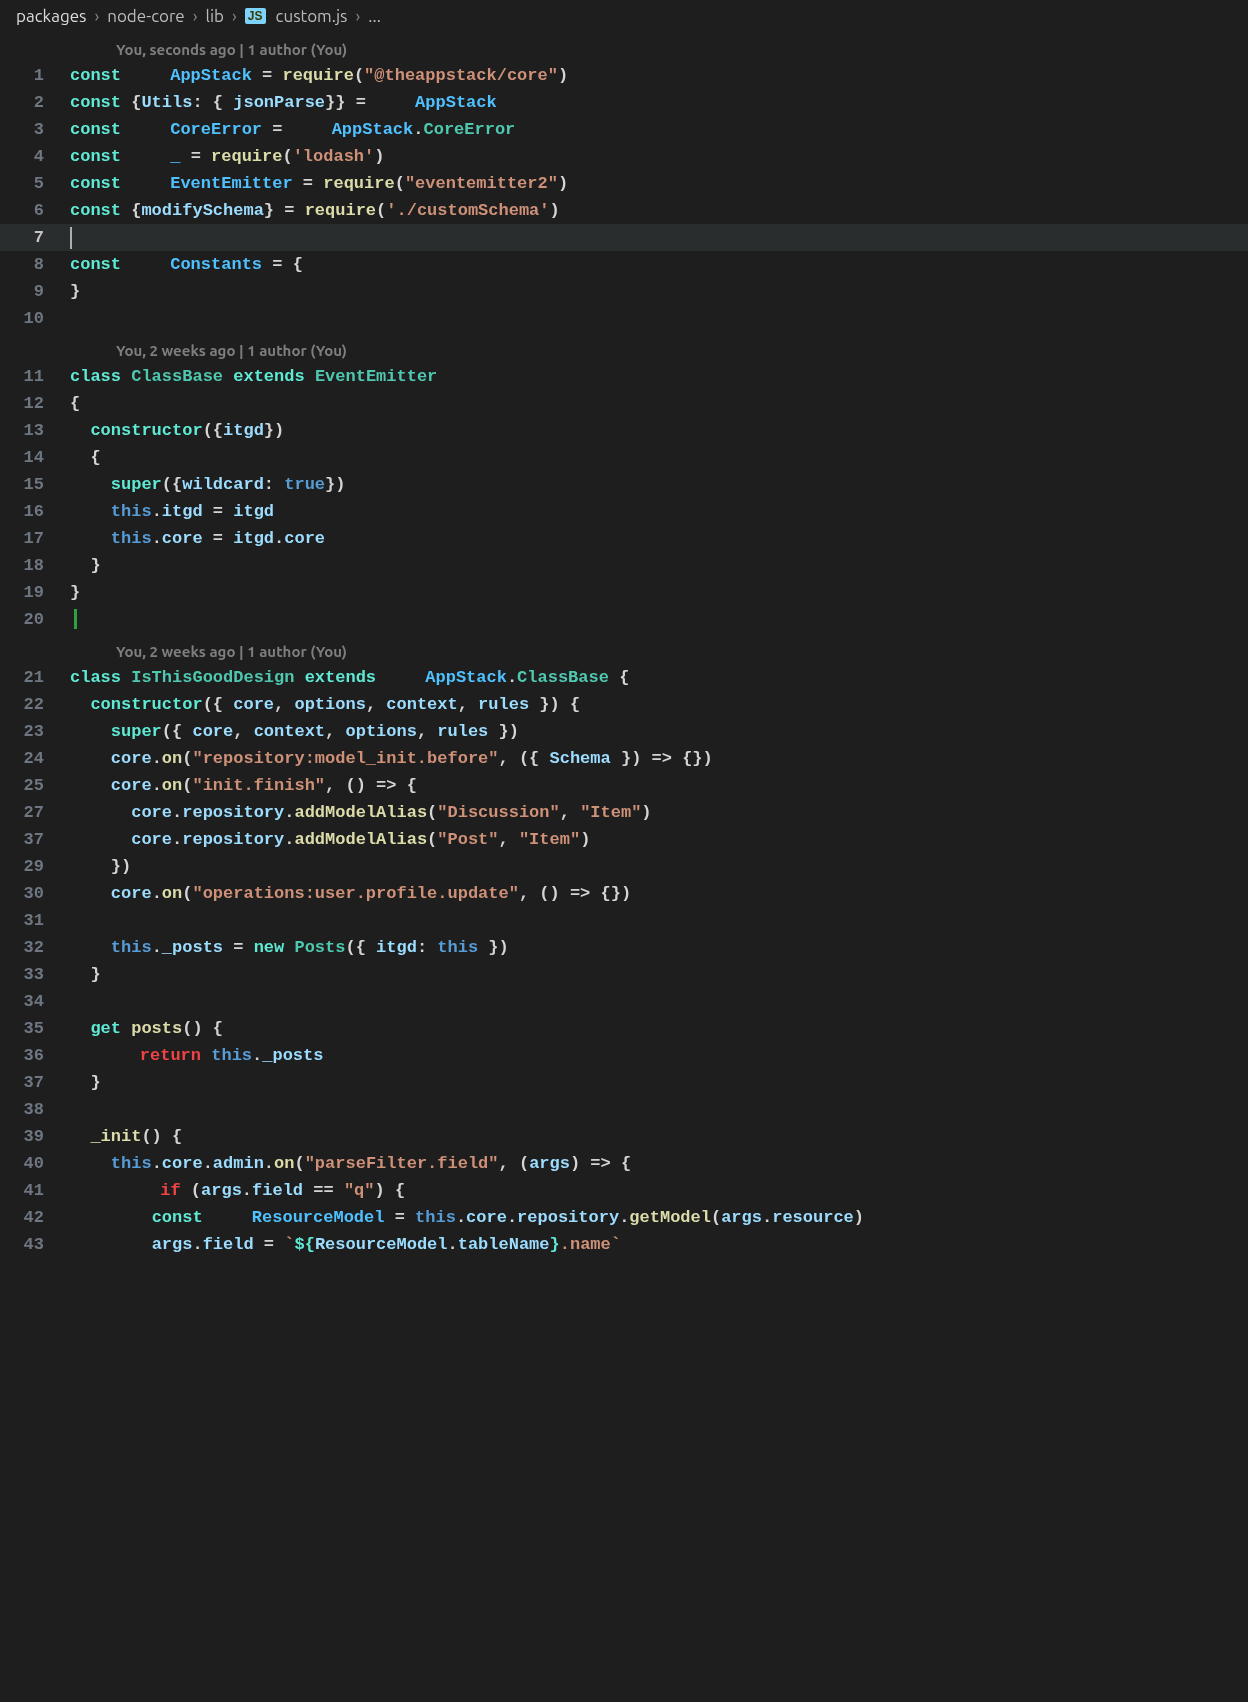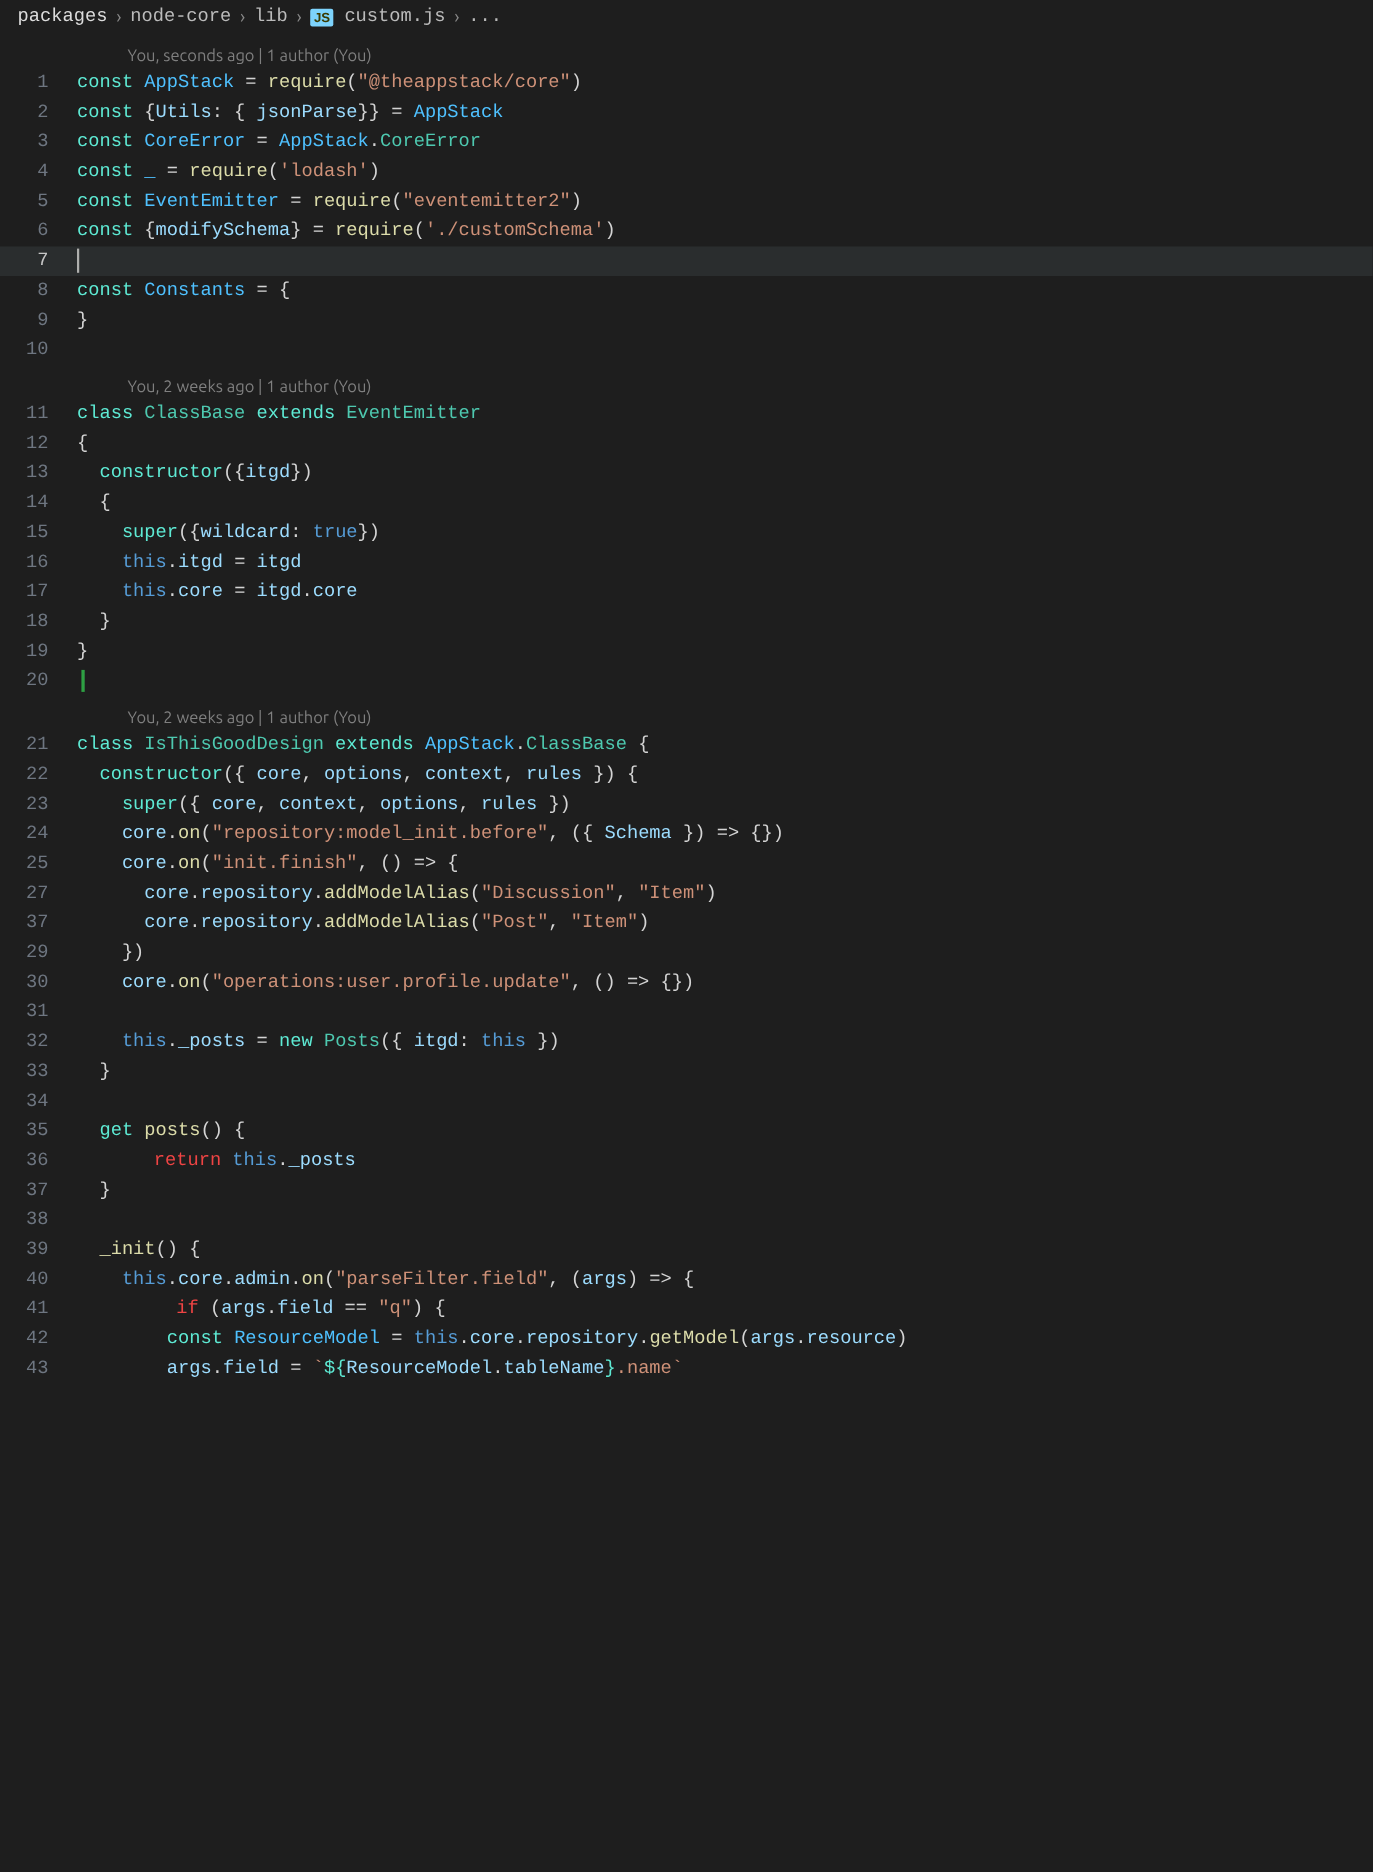--- a/index.html
+++ b/index.html
@@ -14,36 +14,37 @@
   }
   .breadcrumb {
     display: flex;
     align-items: center;
     padding: 6px 16px;
     font-size: 17px;
     color: #a0a0a0;
     gap: 8px;
     font-family: -apple-system, "Segoe UI", Ubuntu, sans-serif;
   }
-  .breadcrumb .seg { color: #bbbbbb; font-family: Liberation Mono, monospace; }
+  .breadcrumb .seg { color: #bbbbbb; }
   .breadcrumb .seg.first { color: #dcdcdc; }
   .breadcrumb .sep { color: #888; }
   .js-badge {
     background: #7dd3fc;
     color: #3a3a00;
     font-weight: bold;
     font-size: 12px;
     padding: 1px 3px;
     border-radius: 2px;
     margin-right: 2px;
     font-family: sans-serif;
   }
   .editor {
     position: relative;
     padding-left: 0;
+    font-weight: bold;
   }
   .codelens {
     color: #7f7f7f;
     font-size: 15px;
     padding-left: 116px;
     margin-top: 10px;
     margin-bottom: 4px;
     font-family: -apple-system, "Segoe UI", Ubuntu, sans-serif;
   }
   .line {
@@ -79,21 +80,21 @@
   }
   .code { flex: 1; }
   .inlineblame { color: #5a5a5a; }
   
   .kw   { color: #5eead4; }
   .kw2  { color: #ef4444; margin-left: 29px; }
   .cls  { color: #4ec9b0; }
   .fn   { color: #dcdcaa; }
   .var  { color: #9cdcfe; }
   .prop { color: #9cdcfe; }
-  .const{ color: #4fc1ff; }
+  .const{ color: #4fc1ff; margin-left: 39px; }
   .str  { color: #ce9178; }
   .pun  { color: #d4d4d4; }
   .bool { color: #569cd6; }
   .this { color: #569cd6; }
   .op   { color: #d4d4d4; }
   .tmpl { color: #ce9178; }
   .tmplv{ color: #9cdcfe; }
 </style>
 </head>
 <body>

